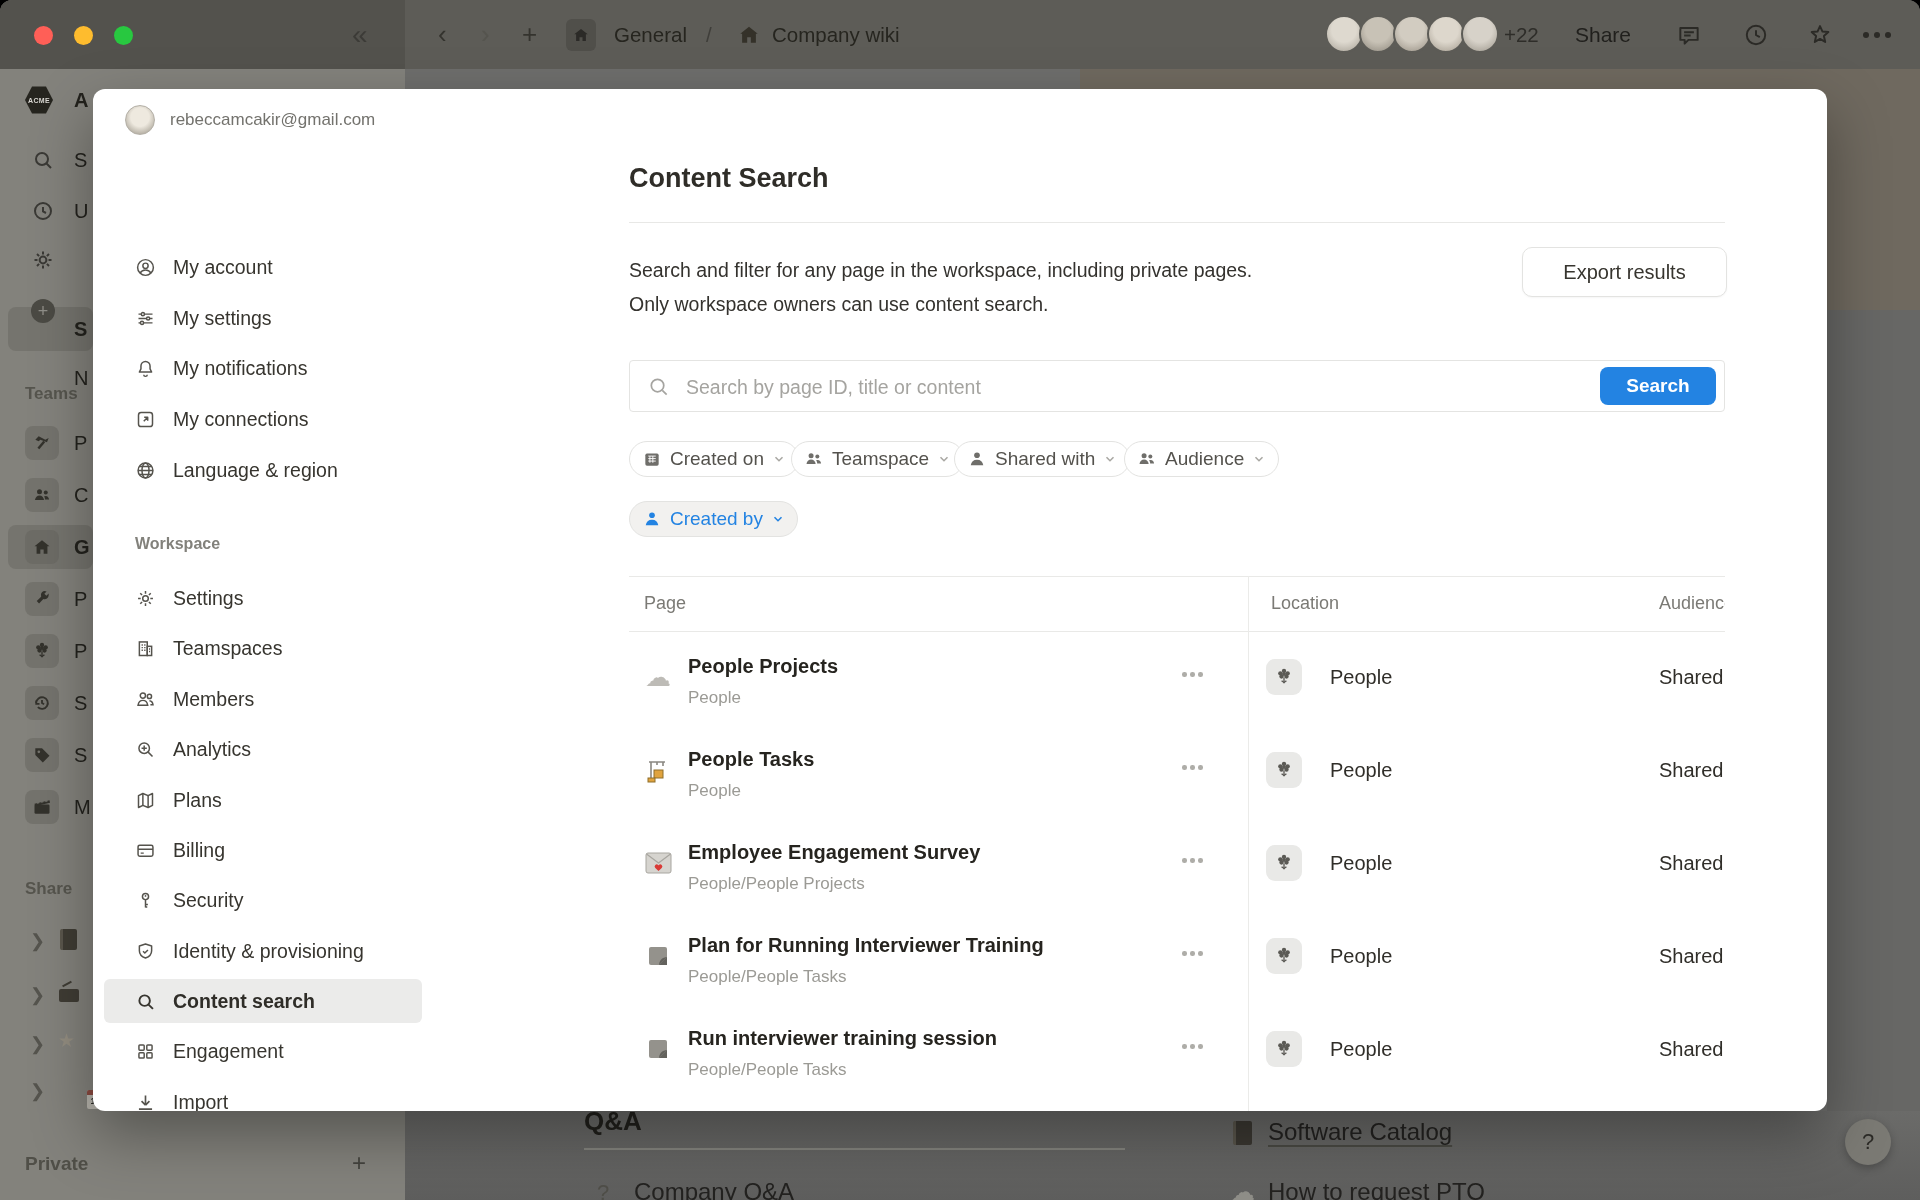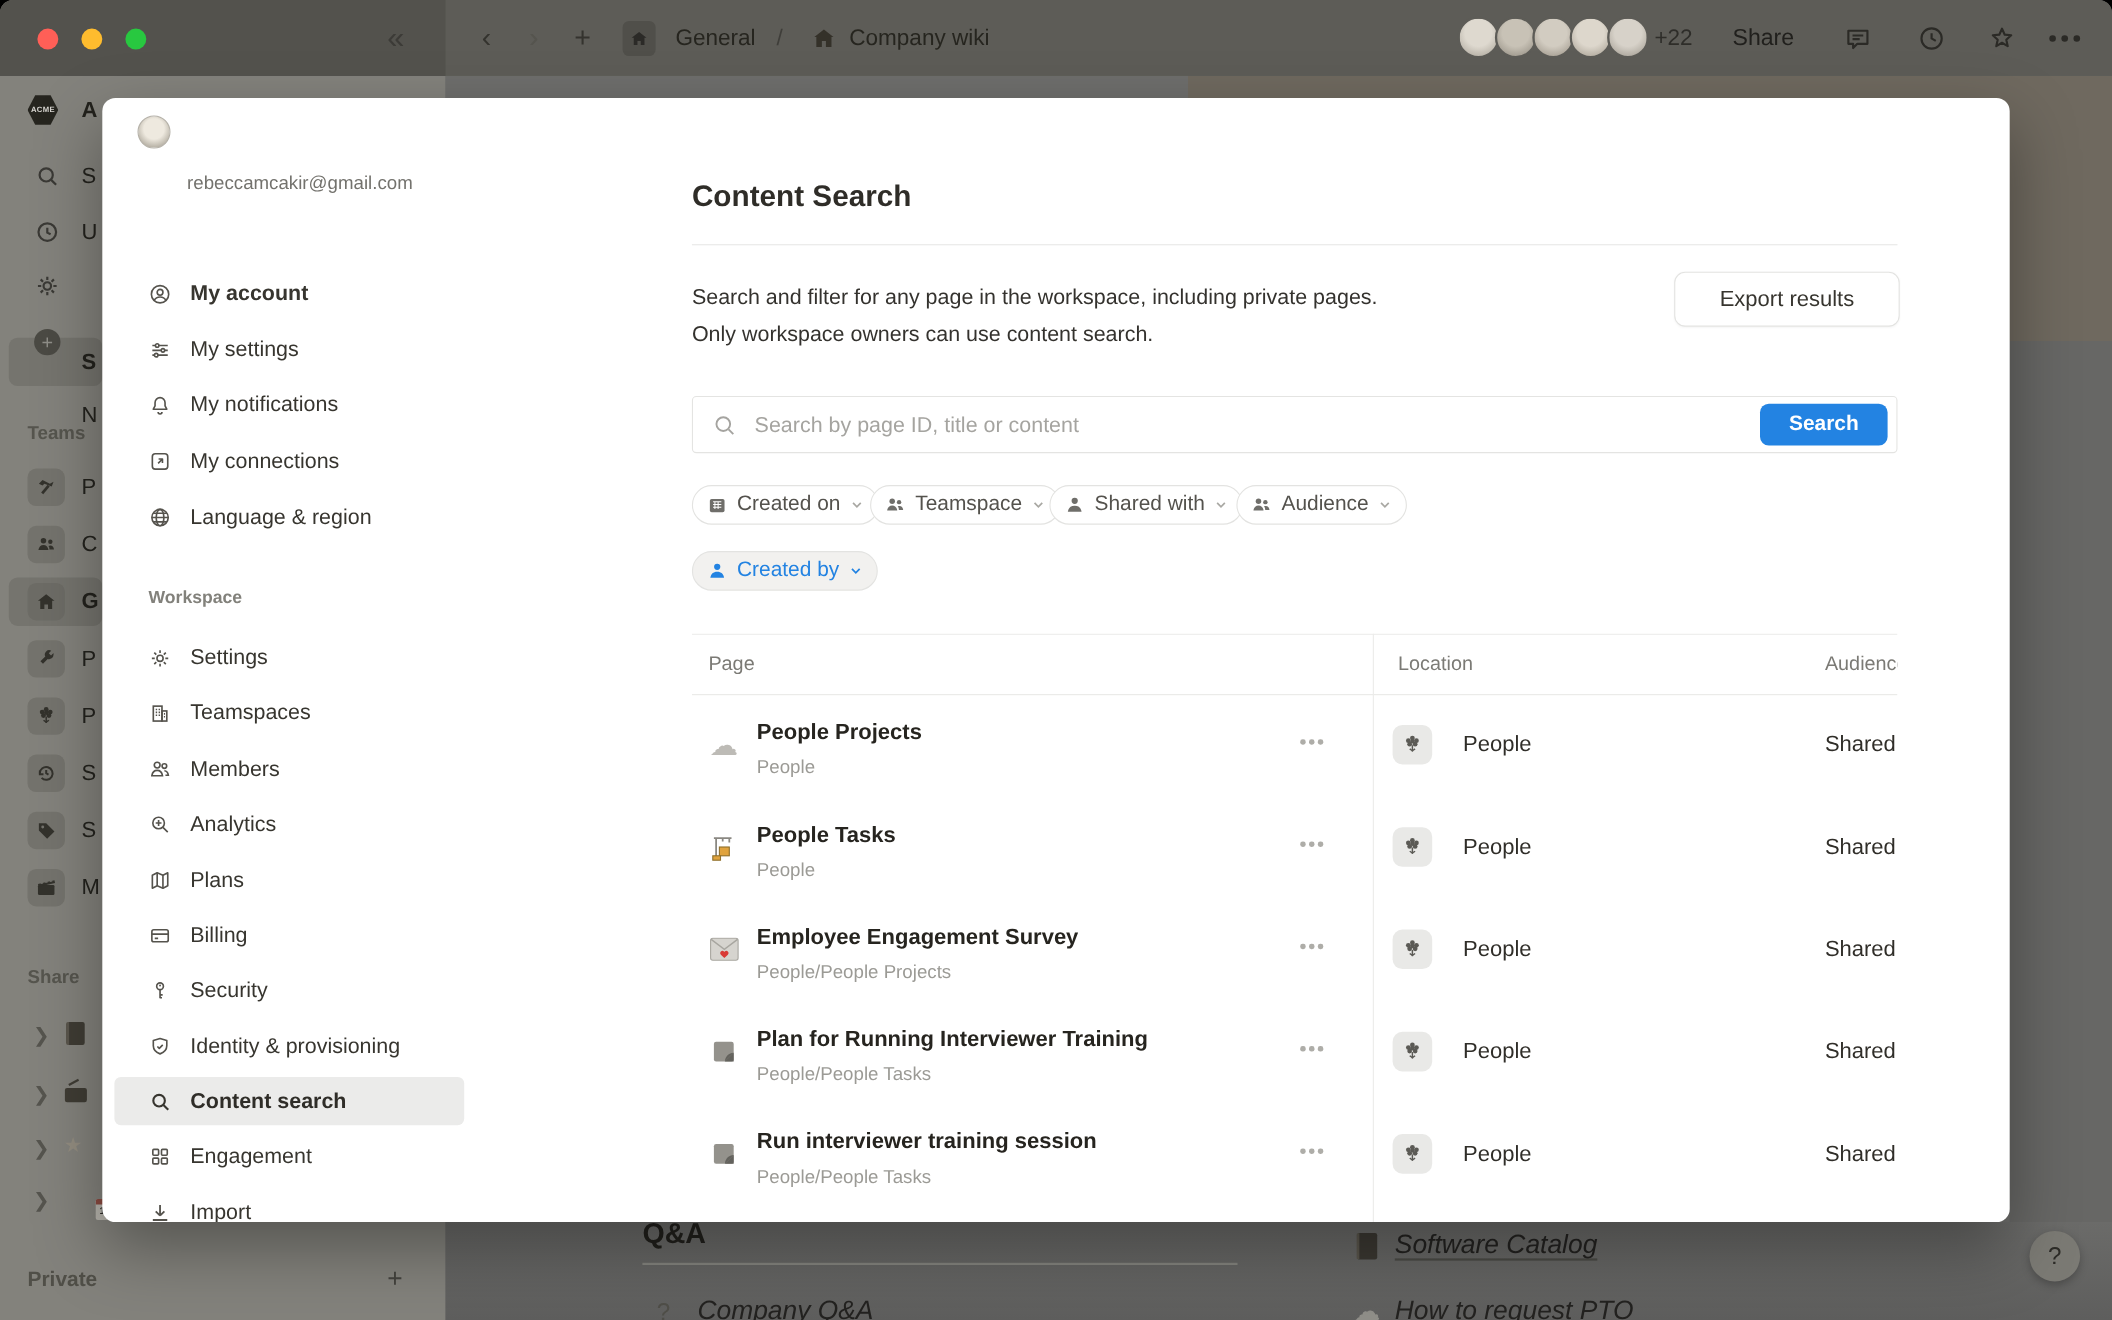--- a/index.html
+++ b/index.html
@@ -24,37 +24,37 @@
     background:#74736d;display:flex;align-items:center;justify-content:center;color:#33322c;}
   .sb-hl{position:absolute;left:8px;width:85px;height:44px;border-radius:8px;background:#75746e;}
   .sh-chev{position:absolute;left:30px;color:#55544e;font-size:18px;}
   
   .bg-cover{position:absolute;left:1080px;top:69px;width:840px;height:241px;background:#6f695f;}
   .bg-bottom{position:absolute;left:405px;top:1111px;right:0;height:89px;
     background:linear-gradient(#6b6b69,#5e5e5d);}
   .bg-strip-top{position:absolute;left:405px;top:69px;right:0;height:21px;background:#6e6e6c;}
   .bg-right{position:absolute;left:1827px;top:310px;width:93px;height:801px;background:#676765;}
   .bg-txt{position:absolute;color:#232220;white-space:nowrap;}
-  .bg-link{text-decoration:underline;text-decoration-color:#4a4a44;text-underline-offset:5px;font-style:italic;}
+  .bg-link{text-decoration:underline;text-decoration-color:#4a4a44;text-underline-offset:5px;}
   .help-fab{position:absolute;left:1845px;top:1119px;width:46px;height:46px;border-radius:50%;
     background:#7b7a74;color:#2c2b27;font-size:22px;display:flex;align-items:center;justify-content:center;
     box-shadow:0 3px 8px rgba(0,0,0,.25);}
   
   .modal{position:absolute;left:93px;top:89px;width:1734px;height:1022px;background:#fff;
     border-radius:12px;box-shadow:0 24px 60px rgba(0,0,0,.35);overflow:hidden;}
   .nav-row{position:absolute;left:11px;width:318px;height:44px;display:flex;align-items:center;
     padding-left:31px;box-sizing:border-box;border-radius:6px;gap:17px;font-size:19.5px;
     color:#37352f;cursor:pointer;}
   .nav-row .si{flex:0 0 auto;color:#55534d;display:flex;}
   .nav-row.selected{background:#ebebea;font-weight:700;color:#2f2d28;}
   .nav-row.selected .si{color:#37352f;}
   .nav-section{position:absolute;left:42px;color:#82817b;font-size:16px;font-weight:700;}
   .acct-avatar{position:absolute;left:32px;top:16px;width:30px;height:30px;border-radius:50%;
     background:radial-gradient(circle at 50% 40%,#eee9df 0 42%,#938d80 100%);border:1px solid #b4b0a7;box-sizing:border-box;}
-  .acct-email{position:absolute;left:77px;top:21px;font-size:17px;color:#73726d;margin-top:47px;}
+  .acct-email{position:absolute;left:77px;top:21px;font-size:17px;color:#73726d;}
   
   .cs-title{position:absolute;left:536px;top:73px;font-size:27px;font-weight:600;color:#2f2d28;line-height:32px;}
   .cs-divider{position:absolute;left:536px;top:133px;width:1096px;height:1px;background:#e8e8e6;}
   .cs-desc{position:absolute;left:536px;font-size:19.5px;color:#34322e;line-height:34px;height:34px;}
   .export-btn{position:absolute;left:1429px;top:158px;width:203px;height:48px;border:1px solid #e3e3e1;
     border-radius:10px;background:#fff;display:flex;align-items:center;justify-content:center;
     font-size:20px;color:#37352f;box-shadow:0 1px 2px rgba(0,0,0,.04);cursor:pointer;}
   .search-wrap{position:absolute;left:536px;top:271px;width:1096px;height:52px;border:1px solid #e4e4e2;
     border-radius:4px;box-sizing:border-box;background:#fff;}
   .search-wrap input{position:absolute;left:54px;top:0;height:100%;width:900px;border:none;outline:none;
@@ -296,21 +296,21 @@
         </svg>
     </div>
   </div>
 
   <div class="modal">
 
     <div>
       <div class="acct-avatar"></div>
       <div class="acct-email">rebeccamcakir@gmail.com</div>
 
-      <div class="nav-row" style="top:156px;font-weight:bold;">
+      <div class="nav-row" style="top:156px;">
         <span class="si">
             <svg width="21" height="21" viewBox="0 0 24 24" fill="none" stroke="currentColor" stroke-width="1.7">
               <circle cx="12" cy="12" r="9"></circle>
               <circle cx="12" cy="10" r="3"></circle>
               <path d="M5.8 18.5c1.3-2.4 3.5-3.6 6.2-3.6s4.9 1.2 6.2 3.6"></path>
             </svg>
           </span>
         <span>My account</span>
       </div>
       <div class="nav-row" style="top:207px;">

